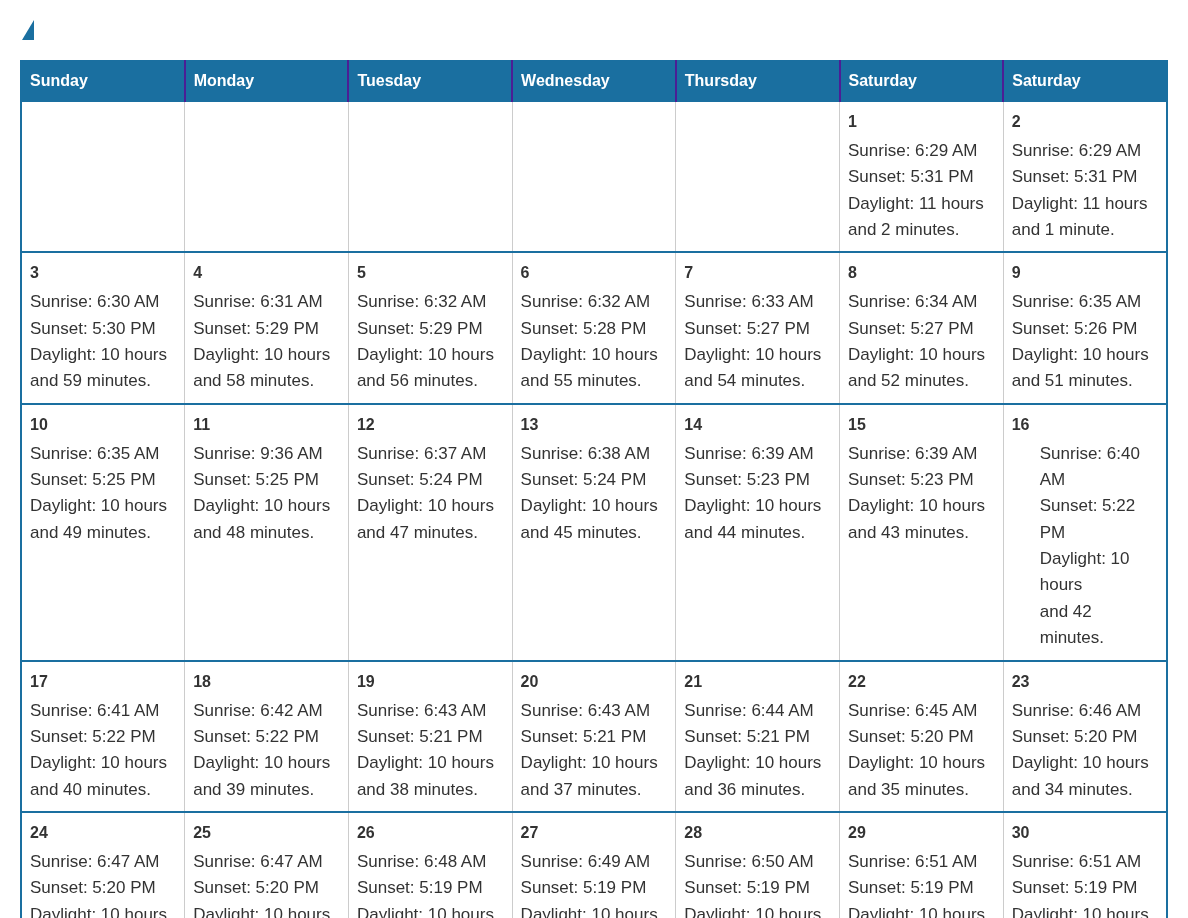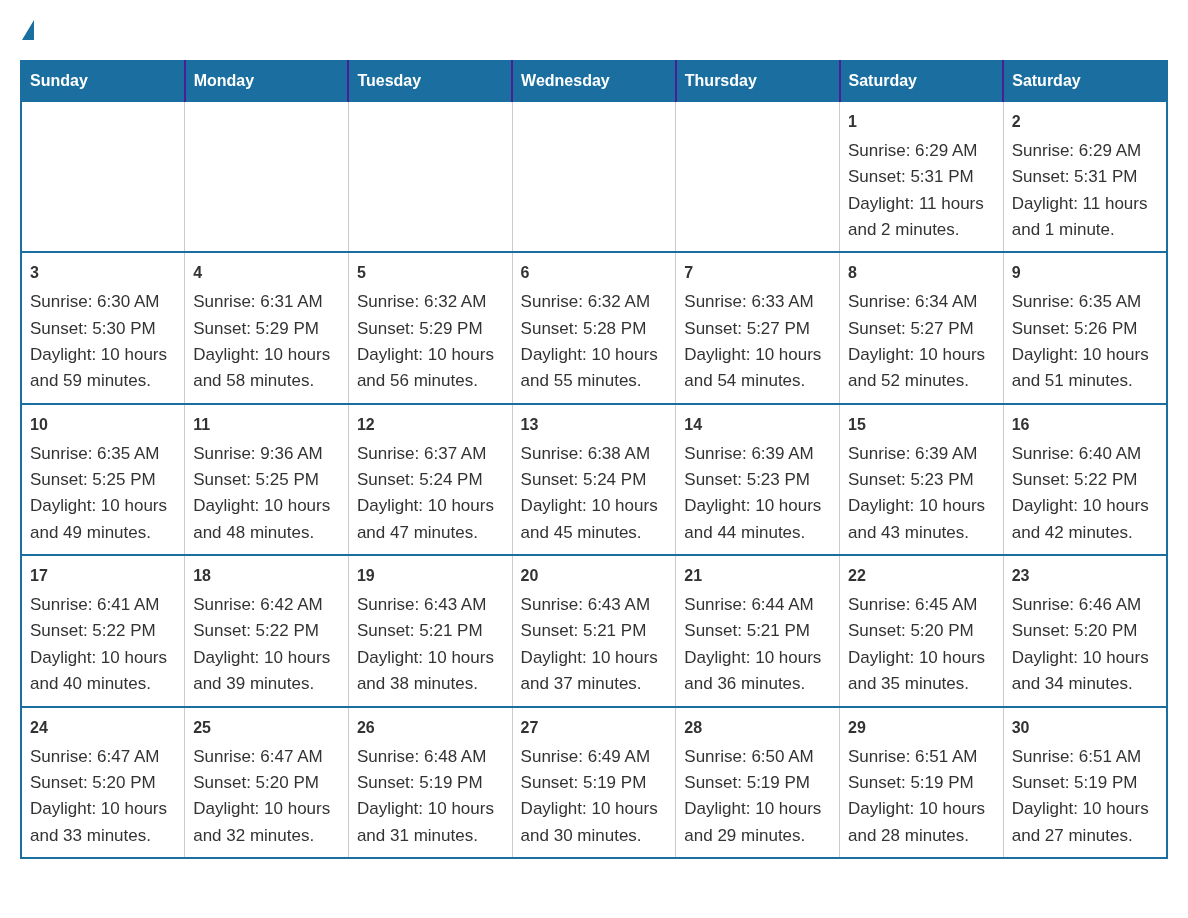--- a/index.html
+++ b/index.html
@@ -240,21 +240,21 @@
         </td>
         <td>
           <span class="day-number">15</span>
           <div class="day-info" style="white-space: pre-line;">Sunrise: 6:39 AM
 Sunset: 5:23 PM
 Daylight: 10 hours
 and 43 minutes.</div>
         </td>
         <td>
           <span class="day-number">16</span>
-          <div class="day-info" style="white-space: pre-line;">Sunrise: 6:40 AM
+          <div class="day-info" style="white-space: pre-line; margin-left: 28px;">Sunrise: 6:40 AM
 Sunset: 5:22 PM
 Daylight: 10 hours
 and 42 minutes.</div>
         </td>
       </tr>
       <tr>
         <td>
           <span class="day-number">17</span>
           <div class="day-info" style="white-space: pre-line;">Sunrise: 6:41 AM
 Sunset: 5:22 PM

